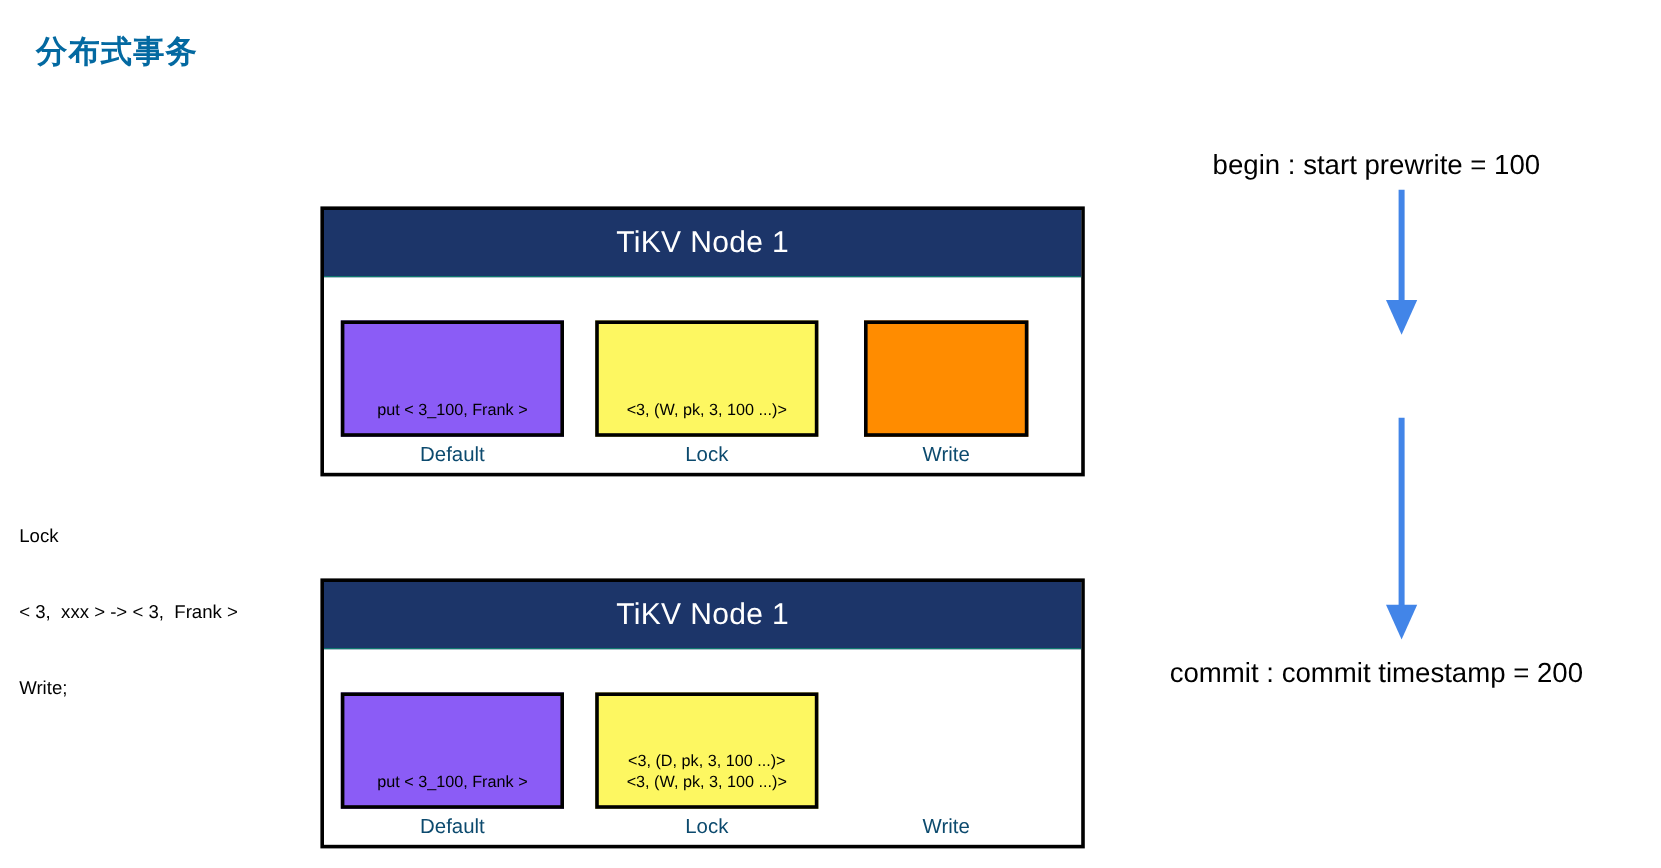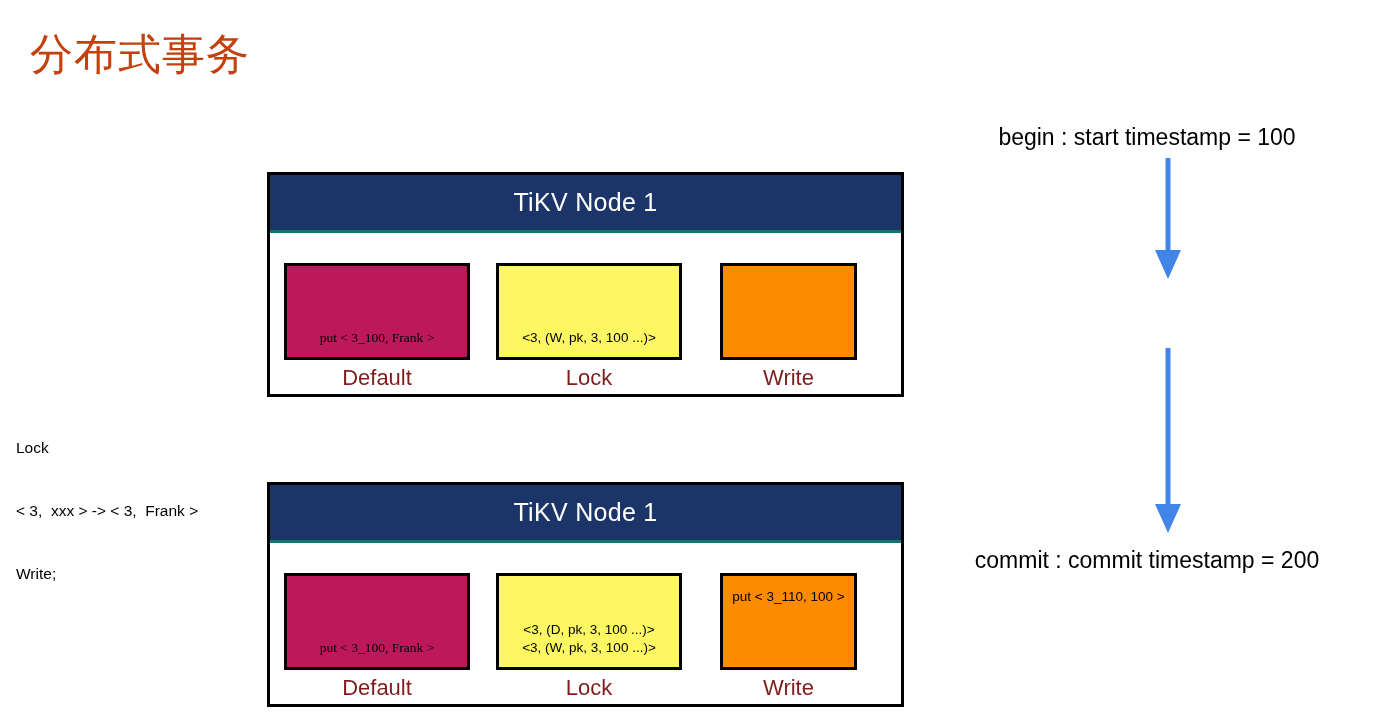--- a/index.html
+++ b/index.html
@@ -15,24 +15,24 @@
     font-family: "Liberation Sans", "DejaVu Sans", sans-serif;
     color: #000000;
     -webkit-font-smoothing: antialiased;
   }
 
   
   .slide-title {
     position: absolute;
     left: 30px;
     top: 26px;
-    font-size: 43px;
-    font-weight: 400;
+    font-size: 26px;
+    font-weight: 700;
     letter-spacing: 1px;
-    color: #c2410c;
+    color: #0369a1;
     white-space: nowrap;
   }
 
   
   .sql-block {
     position: absolute;
     left: 16px;
     top: 395px;
     font-size: 15.5px;
     line-height: 21px;
@@ -53,21 +53,21 @@
 
   .node-header {
     height: 55px;
     background: #1c3569;
     color: #ffffff;
     display: flex;
     align-items: center;
     justify-content: center;
     font-size: 25px;
     letter-spacing: 0.3px;
-    border-bottom: 3px solid #0f766e;
+    border-bottom: 1px solid #0f766e;
   }
 
   .node-body {
     position: relative;
     height: 164px;
     display: flex;
     align-items: flex-end;
     padding: 0 14px 8px 14px;
     box-sizing: border-box;
   }
@@ -91,32 +91,32 @@
     display: flex;
     align-items: center;
     justify-content: center;
     text-align: center;
     font-size: 13.5px;
     line-height: 18px;
     color: #000;
     white-space: pre-line;
     padding: 0 4px;
   }
-  .cf-box.fill-blue   { background: #be185d; font-family: Liberation Serif, serif; }
+  .cf-box.fill-blue   { background: #8b5cf6; }
   .cf-box.fill-yellow { background: #fdf761; }
   .cf-box.fill-orange { background: #ff8c00; }
 
   
   .cf-box.anchor-bottom { align-items: flex-end; padding-bottom: 10px; }
   .cf-box.anchor-top    { align-items: flex-start; padding-top: 12px; }
 
   .cf-label {
     margin-top: 5px;
-    font-size: 22px;
-    color: #7f1d1d;
+    font-size: 17px;
+    color: #0c4a6e;
   }
 
   
   .timeline { position: absolute; left: 910px; top: 0; width: 474px; height: 723px; }
 
   .tl-text {
     position: absolute;
     width: 474px;
     text-align: center;
     font-size: 23px;
@@ -178,30 +178,29 @@
       <div class="cf-label">Default</div>
     </div>
 
     <div class="cf-col col-lock">
       <div class="cf-box fill-yellow anchor-bottom">&lt;3, (D, pk, 3, 100 ...)&gt;
 &lt;3, (W, pk, 3, 100 ...)&gt;</div>
       <div class="cf-label">Lock</div>
     </div>
 
     <div class="cf-col col-write">
-      <div class="cf-box fill-orange anchor-top">put &lt; 3_110, 100 &gt;</div>
       <div class="cf-label">Write</div>
     </div>
 
   </div>
 </div>
 
 <div class="timeline">
 
-  <div class="tl-text t-begin">begin : start timestamp = 100</div>
+  <div class="tl-text t-begin">begin : start prewrite = 100</div>
 
   <div class="tl-arrow a-1">
     <svg width="30" height="122" viewBox="0 0 30 122" xmlns="http://www.w3.org/2000/svg">
       <line x1="15" y1="0" x2="15" y2="98" stroke="#4285e8" stroke-width="5"></line>
       <polygon points="15,121 2,92 28,92" fill="#4285e8"></polygon>
     </svg>
   </div>
 
 
   <div class="tl-arrow a-2">

